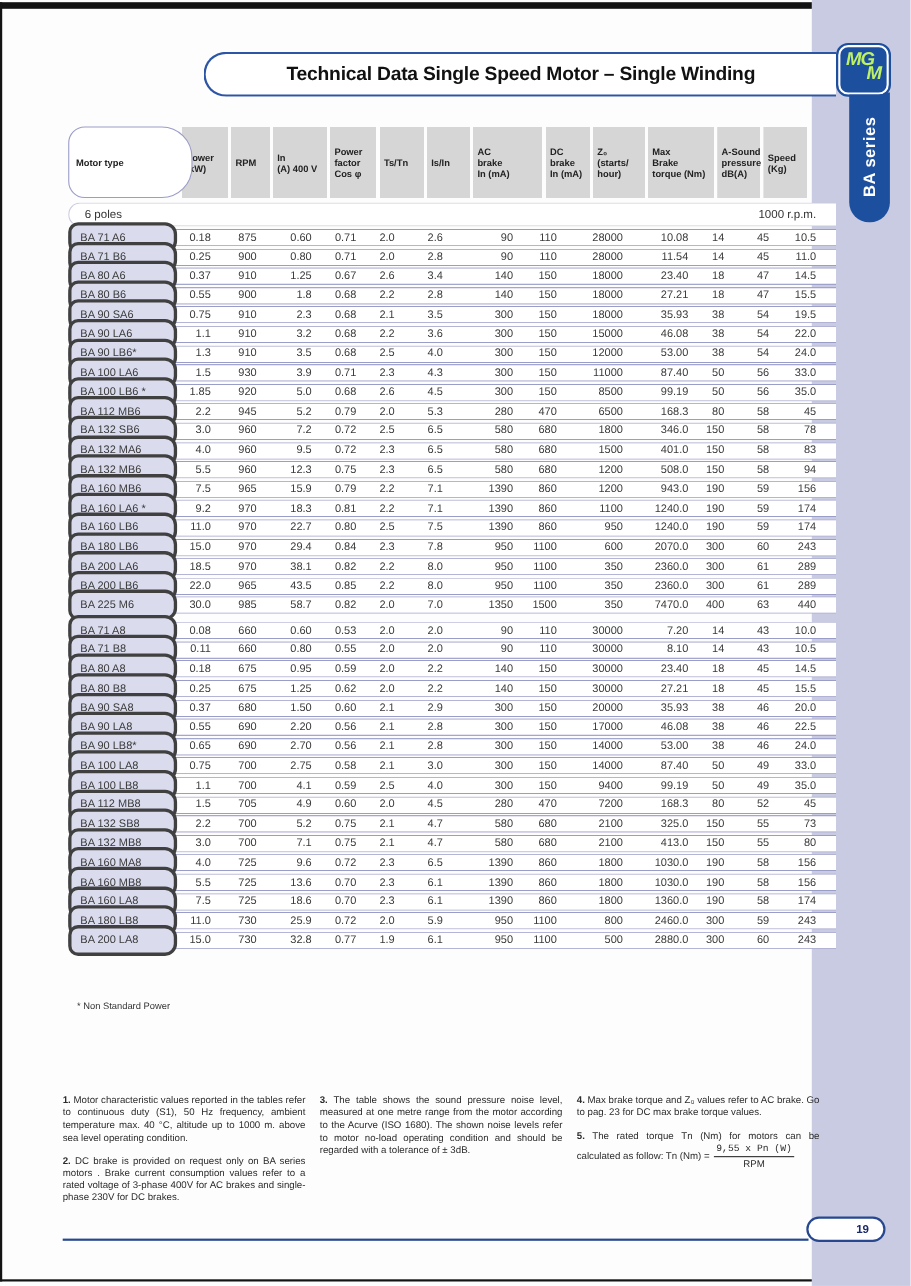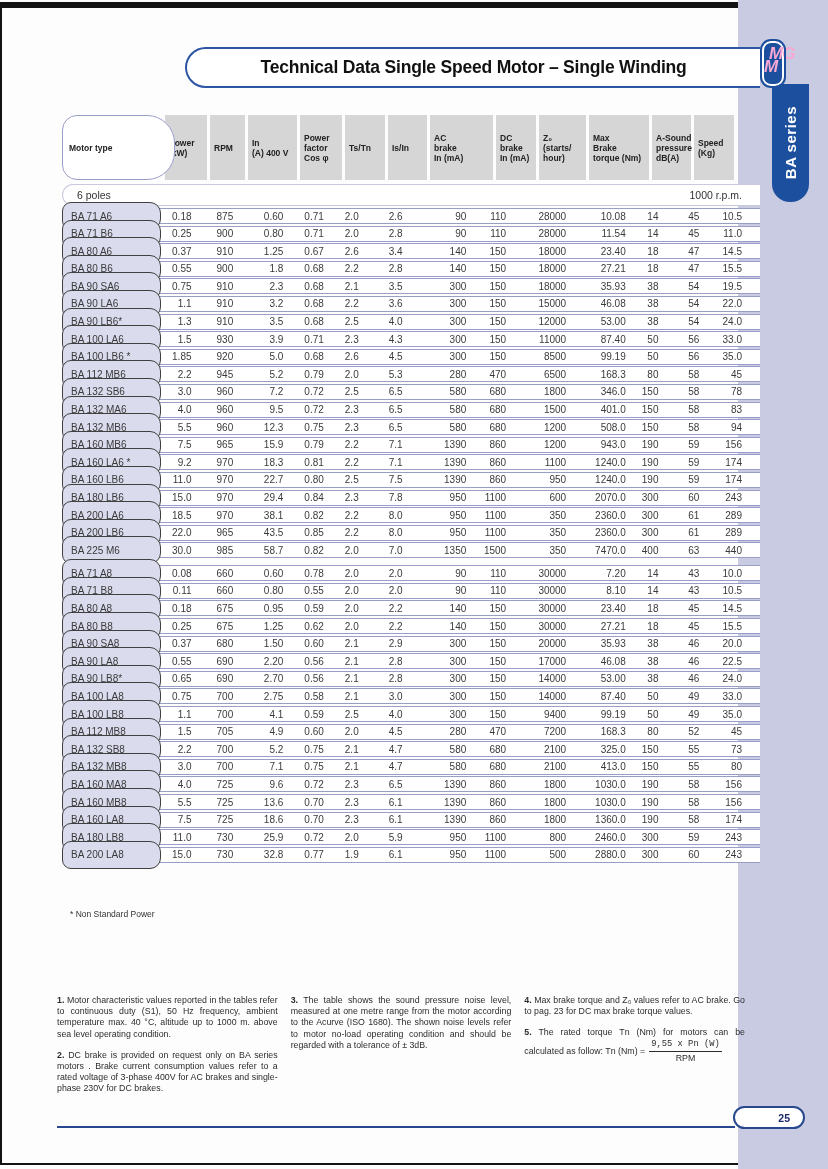--- a/index.html
+++ b/index.html
@@ -9,23 +9,23 @@
   .band{position:absolute;left:738px;top:0;width:90px;height:1169px;background:#c8cbe1;}
   .btop{position:absolute;left:0;top:2px;width:738px;height:6px;background:#131313;}
   .bleft{position:absolute;left:0;top:2px;width:2px;height:1163px;background:#131313;}
   .bbottom{position:absolute;left:0;top:1163px;width:738px;height:2px;background:#131313;}
   
   .title-pill{position:absolute;left:185px;top:47px;width:575px;height:41px;background:#fff;
       border:2px solid #2c55a5;border-right:none;border-radius:22px 0 0 22px;z-index:3;
       display:flex;align-items:center;justify-content:center;box-sizing:border-box;}
   .title-pill span{font-size:17.5px;font-weight:bold;color:#111;letter-spacing:-0.2px;}
   
-  .logo{position:absolute;left:762px;top:41px;width:22px;height:45px;background:#1d4f9f;
+  .logo{position:absolute;left:762px;top:41px;width:46px;height:45px;background:#1d4f9f;
       border:2px solid #fff;outline:2px solid #1d4f9f;border-radius:9px;z-index:5;
-      color:#f9a8d4;font-weight:bold;font-style:italic;box-sizing:border-box;}
+      color:#bef264;font-weight:bold;font-style:italic;box-sizing:border-box;}
   .logo-l1{font-size:17px;line-height:16px;padding:3px 0 0 5px;letter-spacing:-1px;}
   .logo-l2{font-size:17px;line-height:14px;text-align:right;padding-right:5px;margin-top:-2px;letter-spacing:-1px;}
   .series-tab{position:absolute;left:772px;top:84px;width:37px;height:118px;background:#1d4f9f;
       border-radius:0 0 18px 18px;z-index:4;display:flex;align-items:center;justify-content:center;}
   .series-tab span{writing-mode:vertical-rl;transform:rotate(180deg);color:#fff;font-weight:bold;
       font-size:15px;letter-spacing:0.5px;}
   
   .table{position:absolute;left:62px;top:115px;width:698px;z-index:2;}
   .thead{display:flex;height:65px;}
   .hmotor{position:relative;z-index:2;width:113px;margin-right:-10px;box-sizing:border-box;
@@ -36,21 +36,21 @@
       padding-left:4px;white-space:pre-line;}
   .secband{margin-top:4px;height:22px;box-sizing:border-box;background:#fff;border:1px solid #c9cade;
       border-right:none;border-radius:11px 0 0 11px;display:flex;align-items:center;
       justify-content:space-between;padding:0 18px 0 14px;font-size:10.5px;color:#333;}
   .rows{margin-top:2px;}
   .row{display:flex;height:16px;margin-bottom:1.6px;box-sizing:border-box;background:#fff;
       border:1px solid #9b9dc9;border-right:none;border-radius:9px 0 0 9px;align-items:center;
       font-size:10px;color:#3a3a3a;}
   .cell{box-sizing:border-box;}
   .cell.motor{width:103px;height:28px;margin:-1px 0 -1px -1px;background:#dadcee;
-      border:1px solid #404040;border-radius:9px 11px 11px 9px;display:flex;align-items:center;
+      border:3px solid #404040;border-radius:9px 11px 11px 9px;display:flex;align-items:center;
       padding-left:8px;}
   .cell.num{text-align:right;}
   
   .thead>:nth-child(2),.row>:nth-child(2){width:45px}
   .thead>:nth-child(3),.row>:nth-child(3){width:38px}
   .thead>:nth-child(4),.row>:nth-child(4){width:52px}
   .thead>:nth-child(5),.row>:nth-child(5){width:45px}
   .thead>:nth-child(6),.row>:nth-child(6){width:43px}
   .thead>:nth-child(7),.row>:nth-child(7){width:42px}
   .thead>:nth-child(8),.row>:nth-child(8){width:66px}
@@ -492,21 +492,21 @@
 </div>
   </div>
 
   <div class="section section-gap">
     <div class="rows">
   <div class="row">
     <div class="cell motor">BA 71 A8</div>
     <div class="cell num">0.08</div>
     <div class="cell num">660</div>
     <div class="cell num">0.60</div>
-    <div class="cell num">0.78</div>
+    <div class="cell num">0.53</div>
     <div class="cell num">2.0</div>
     <div class="cell num">2.0</div>
     <div class="cell num">90</div>
     <div class="cell num">110</div>
     <div class="cell num">30000</div>
     <div class="cell num">7.20</div>
     <div class="cell num">14</div>
     <div class="cell num">43</div>
     <div class="cell num">10.0</div>
   </div>
@@ -795,15 +795,15 @@
 
   <p class="note"><b class="nnum">3.</b> <span class="ntext">The table shows the sound pressure noise level, measured at one metre range from the motor according to the Acurve (ISO 1680). The shown noise levels refer to motor no-load operating condition and should be regarded with a tolerance of ± 3dB.</span></p>
 
   <p class="note col-break"><b class="nnum">4.</b> <span class="ntext">Max brake torque and Z₀ values refer to AC brake. Go to pag. 23 for DC max brake torque values.</span></p>
 
   <p class="note"><b class="nnum">5.</b> <span class="ntext">The rated torque Tn (Nm) for motors can be calculated as follow: Tn (Nm) =</span><span class="frac"><span class="fnum">9,55 x Pn (W)</span><span class="fden">RPM</span></span></p>
 </div>
 
   <div class="footer-line"></div>
   <div class="page-pill">
-    <span>25</span>
+    <span>19</span>
   </div>
 </div>
 
 </body></html>

